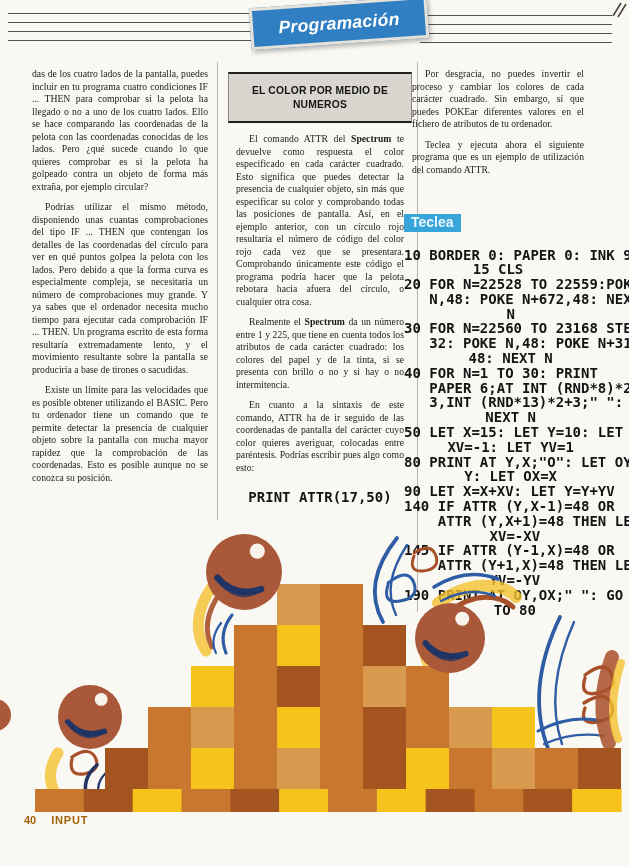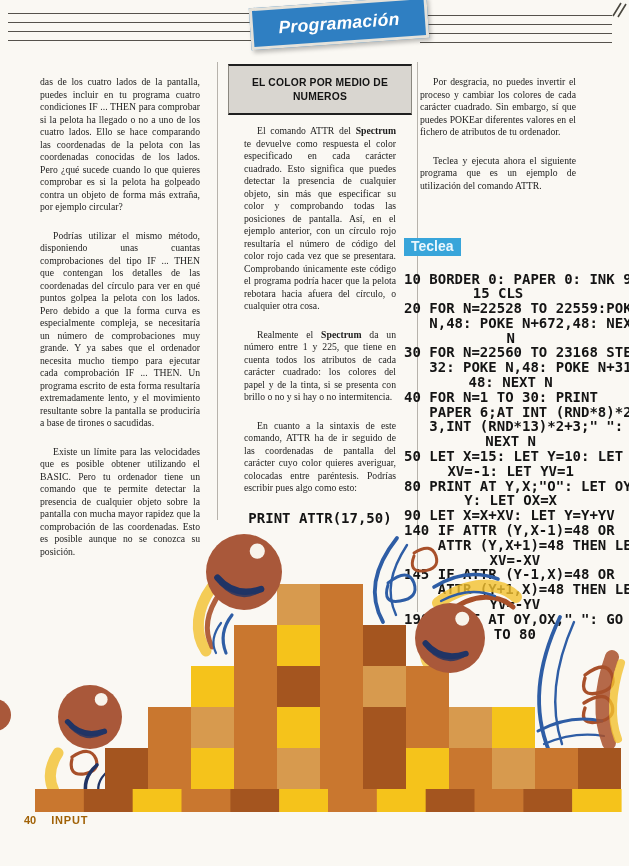--- a/index.html
+++ b/index.html
@@ -15,28 +15,28 @@
     border:3px solid #e5e2da;box-shadow:2px 3px 4px rgba(0,0,0,.25);transform:rotate(-4deg);
     display:flex;align-items:center;justify-content:center;}
   .banner span{color:#ffffff;font-family:"Liberation Sans",sans-serif;font-weight:bold;font-style:italic;
     font-size:17.5px;letter-spacing:.3px;}
   .corner{position:absolute;right:2px;top:2px;}
 
   .vrule{position:absolute;width:1px;background:#b7b3ac;}
 
   .col{position:absolute;top:60px;font-family:"Liberation Serif",serif;font-size:9.7px;line-height:12.5px;
     text-align:justify;color:var(--ink);hyphens:auto;}
-  .col p{margin:16px;}
+  .col p{margin:8px;}
   p.ind{text-indent:13px;}
   #col-left{left:24px;width:192px;}
   #col-mid{left:228px;width:184px;}
   #col-right{left:404px;width:188px;}
 
   .section-box{background:var(--box-gray);border-top:2px solid #1f1f1f;border-bottom:2px solid #1f1f1f;
-    border-left:1px solid #8a877f;border-right:1px solid #8a877f;margin:4px 0 0;padding:10px 4px;
+    border-left:1px solid #8a877f;border-right:1px solid #8a877f;margin:12px 0 0;padding:10px 4px;
     text-align:center;font-family:"Liberation Sans",sans-serif;font-weight:bold;font-size:10.3px;
     line-height:13.5px;letter-spacing:.2px;text-indent:0;color:#141414;}
   .after-box{margin-top:10px !important;}
 
   .mono{font-family:"DejaVu Sans Mono",monospace;font-weight:700;font-size:14px;line-height:14.8px;
     white-space:pre;text-align:center;color:#141414;}
   .inline-code{margin-top:16px !important;}
   .listing{margin-top:16px !important;}
 
   .badge{display:inline-block;background:var(--badge-blue);color:#e9f6fd;

